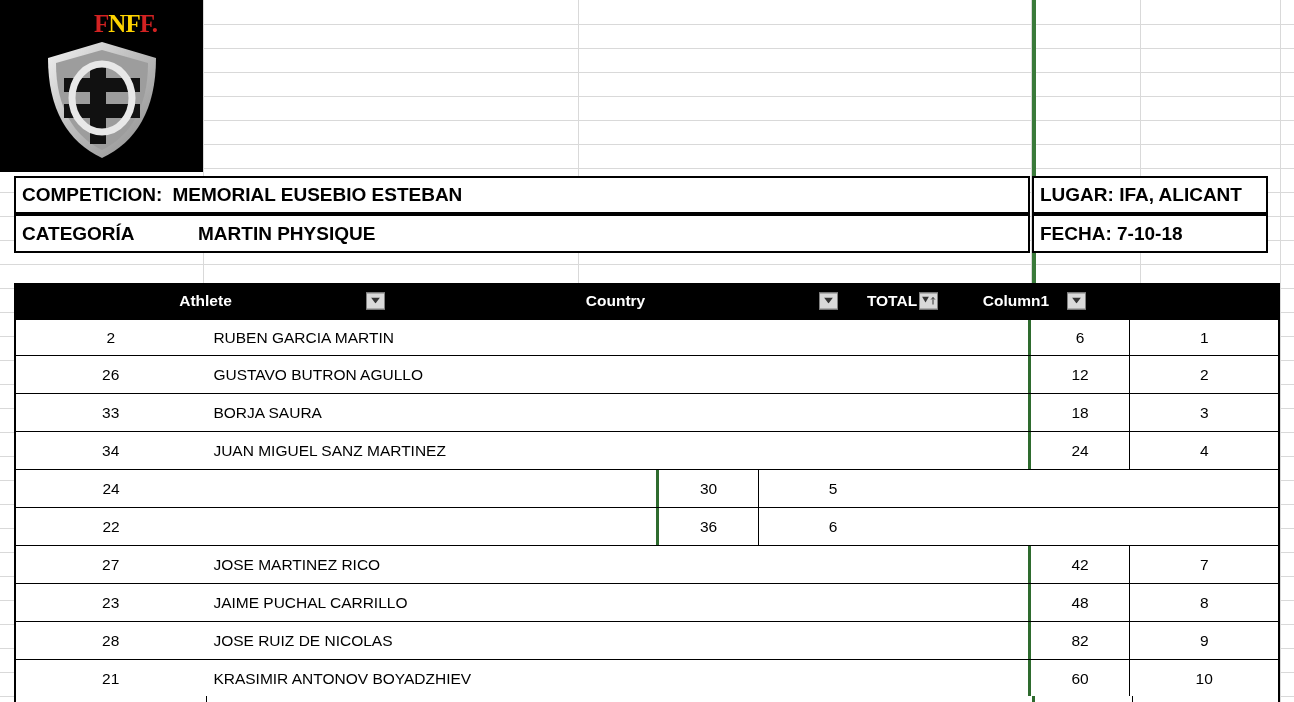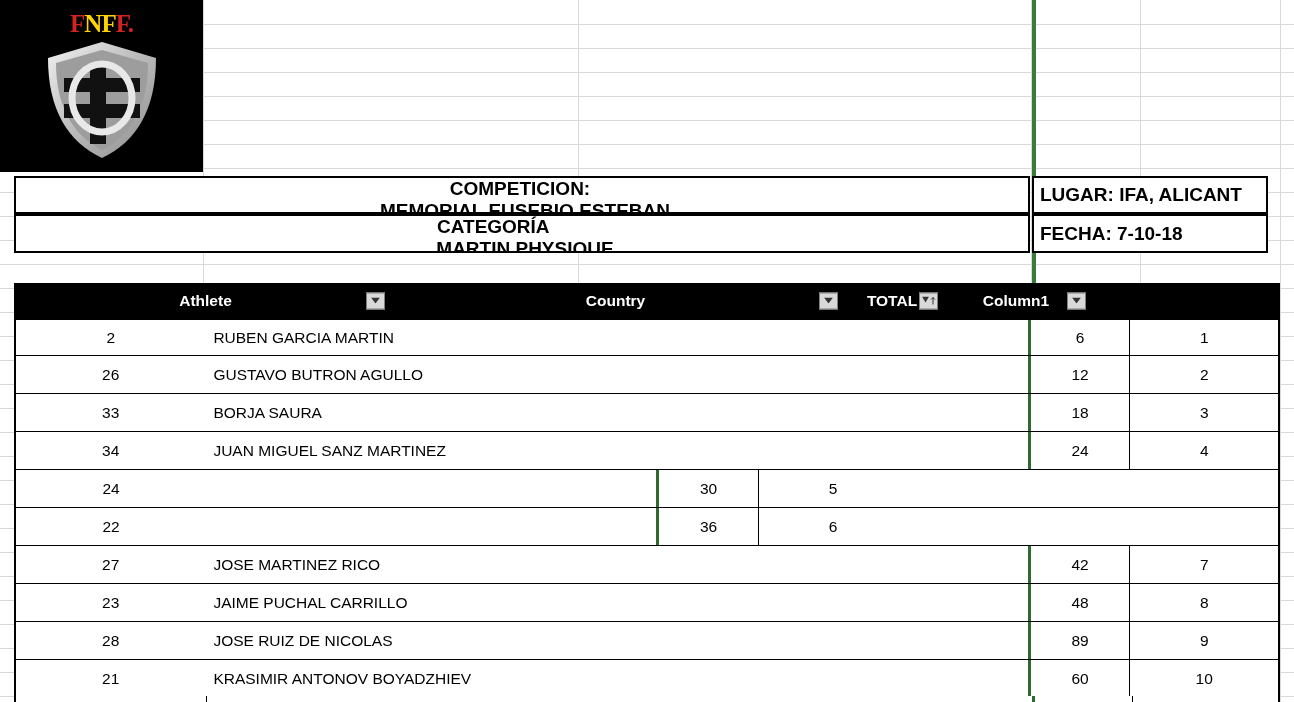--- a/index.html
+++ b/index.html
@@ -51,20 +51,21 @@
     position: absolute;
     top: 10px;
     left: 0;
     width: 203px;
     text-align: center;
     font-family: "Liberation Serif", serif;
     font-weight: bold;
     font-size: 25px;
     letter-spacing: -1px;
     color: #ffd400;
+    padding-left: 24px;
   }
   #logo-text .r { color: #d22222; }
   #logo-shield {
     position: absolute;
     left: 44px;
     top: 40px;
     width: 116px;
     height: 120px;
   }
 
@@ -76,21 +77,21 @@
     font-weight: bold;
     font-size: 19px;
     color: #000000;
     display: flex;
     align-items: center;
     padding-left: 6px;
     border: 2px solid #000000;
     white-space: nowrap;
     overflow: hidden;
   }
-  .title-left  { left: 14px;   width: 1016px; flex-direction: column; }
+  .title-left  { left: 14px;   width: 1016px; }
   .title-right { left: 1032px; width: 236px; }
   .row-a { top: 176px; height: 38px; }
   .row-b { top: 214px; height: 39px; }
 
   .tl-label { margin-right: 10px; }
   .tl-value { }
   #cat-label  { min-width: 176px; display: inline-block; }
 
   
   #table {
@@ -377,21 +378,21 @@
         <div class="cell c-num">23</div>
         <div class="cell c-athlete">JAIME PUCHAL CARRILLO</div>
         <div class="cell c-country"></div>
         <div class="cell c-total">48</div>
         <div class="cell c-col1">8</div>
       </div>
       <div class="trow tbody-row">
         <div class="cell c-num">28</div>
         <div class="cell c-athlete">JOSE RUIZ DE NICOLAS</div>
         <div class="cell c-country"></div>
-        <div class="cell c-total">89</div>
+        <div class="cell c-total">82</div>
         <div class="cell c-col1">9</div>
       </div>
       <div class="trow tbody-row">
         <div class="cell c-num">21</div>
         <div class="cell c-athlete">KRASIMIR ANTONOV BOYADZHIEV</div>
         <div class="cell c-country"></div>
         <div class="cell c-total">60</div>
         <div class="cell c-col1">10</div>
       </div>
     </div>

